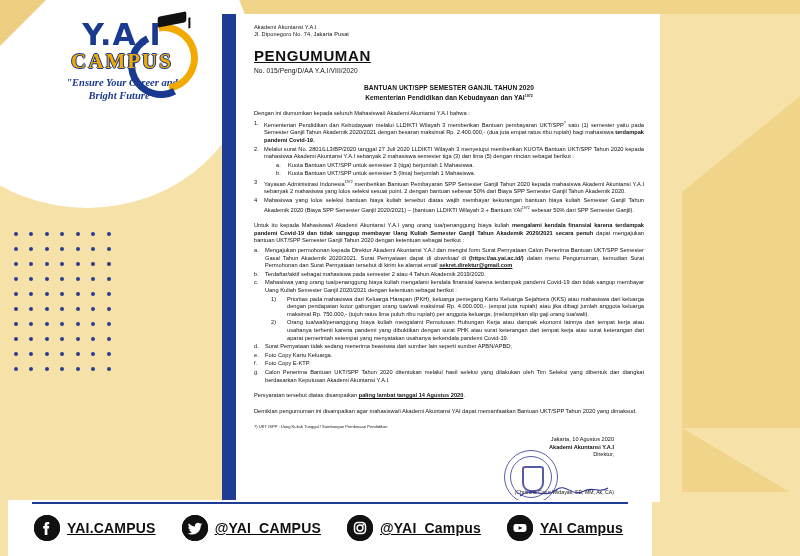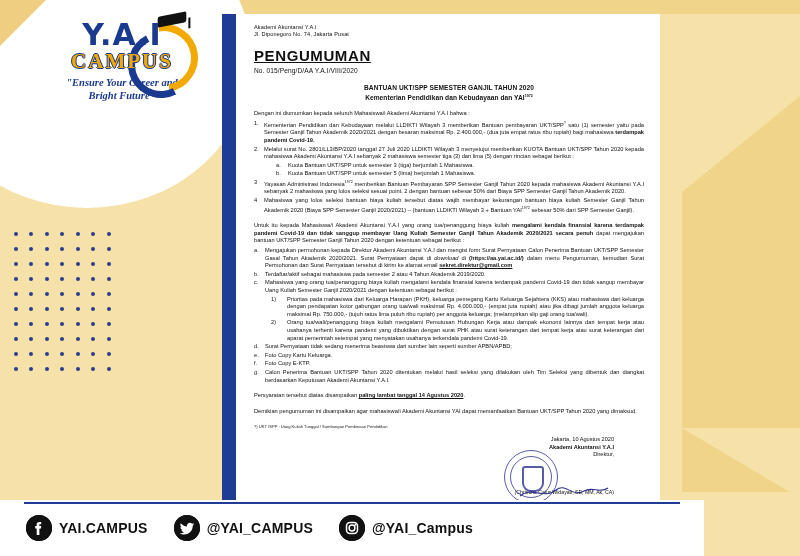--- a/index.html
+++ b/index.html
@@ -125,22 +125,22 @@
     border:2.4px solid #2a2f8f;border-radius:3px 3px 9px 9px;
   }
   .sigline{
     position:absolute;right:34px;top:46px;width:92px;height:20px;
   }
   .sigline svg{display:block;}
   .signer{font-size:5.2px;margin-top:30px;}
 
   
   .footer{
-    position:absolute;left:0;bottom:0;width:704px;height:56px;background:#ffffff;
-    display:flex;align-items:center;
+    position:absolute;left:8px;bottom:0;width:644px;height:56px;background:#ffffff;
+    display:flex;align-items:center;text-decoration:underline;
   }
   .footer-rule{position:absolute;left:24px;right:24px;top:2px;height:2px;background:#1f3c94;}
   .soc{display:flex;align-items:center;gap:7px;margin-left:26px;}
   .soc:first-child{margin-left:30px;}
   .soc-ic{
     width:26px;height:26px;border-radius:50%;background:#111;color:#fff;
     display:flex;align-items:center;justify-content:center;
     font-family:"DejaVu Sans", sans-serif;font-weight:bold;font-size:15px;line-height:1;
     flex:0 0 auto;
   }
@@ -385,13 +385,23 @@
       <svg width="26" height="26" viewBox="0 0 26 26">
           <circle cx="13" cy="13" r="13" fill="#111"></circle>
           <rect x="7.5" y="7.5" width="11" height="11" rx="3.4" fill="none" stroke="#fff" stroke-width="1.5"></rect>
           <circle cx="13" cy="13" r="2.9" fill="none" stroke="#fff" stroke-width="1.5"></circle>
           <circle cx="16.4" cy="9.7" r="1" fill="#fff"></circle>
         </svg>
     </span>
     <span class="soc-tx">@YAI_Campus</span>
   </div>
 
+  <div class="soc">
+    <span class="soc-ic">
+      <svg width="26" height="26" viewBox="0 0 26 26">
+          <circle cx="13" cy="13" r="13" fill="#111"></circle>
+          <rect x="6.5" y="9" width="13" height="8" rx="2.4" fill="#fff"></rect>
+          <path d="M11.6 11.3l4 1.7-4 1.7z" fill="#111"></path>
+        </svg>
+    </span>
+    <span class="soc-tx">YAI Campus</span>
+  </div>
 </div>
 
 </body></html>

